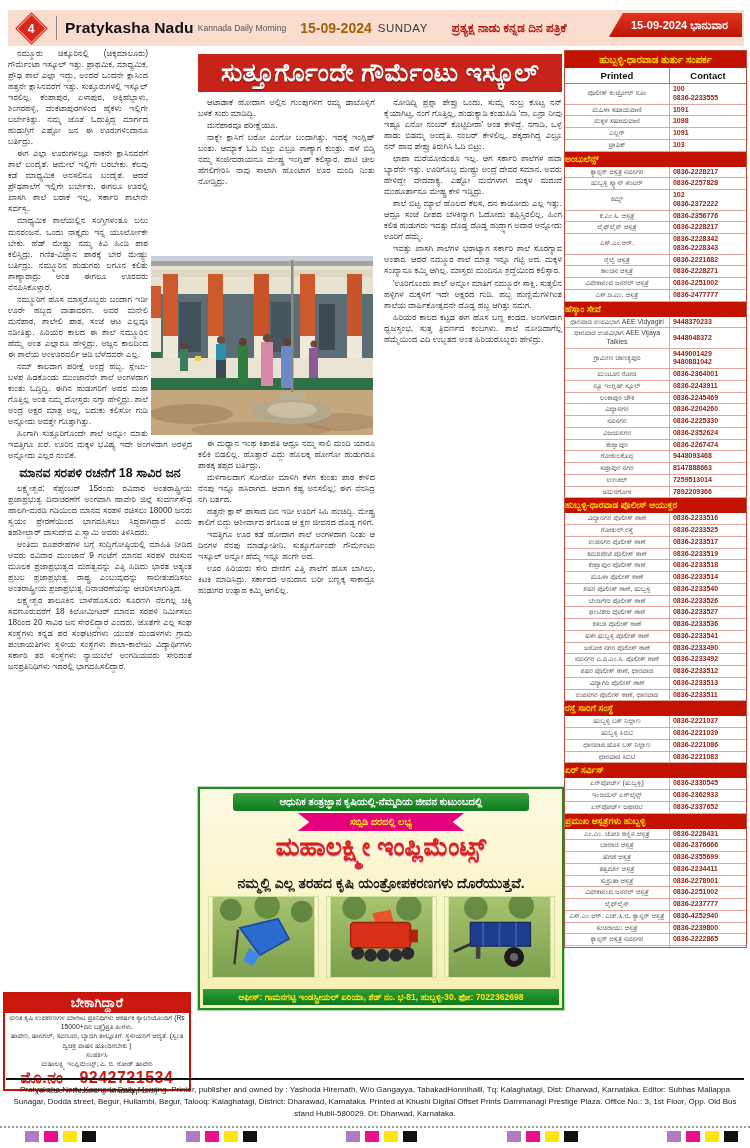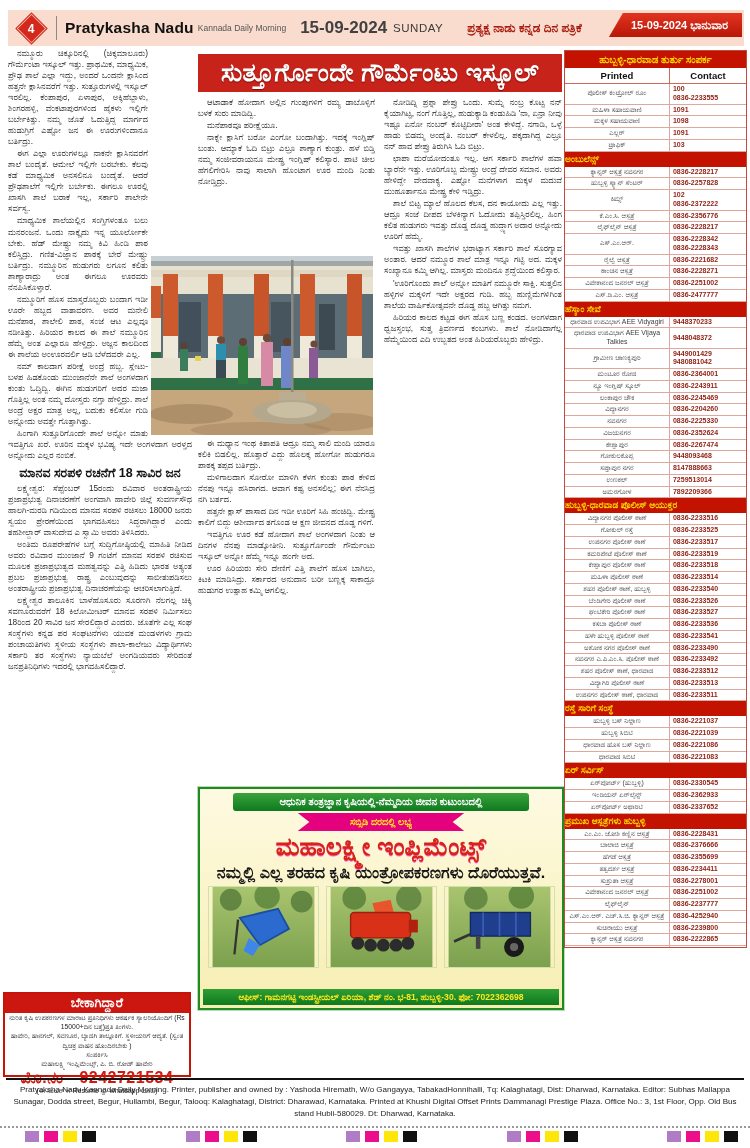--- a/index.html
+++ b/index.html
@@ -8,21 +8,21 @@
   .page { position:absolute; left:0; top:0; width:750px; height:1148px; background:#fff; }
 
   
   .masthead { position:absolute; left:8px; top:10px; width:736px; height:36px; background:#f9dccd; display:flex; align-items:center; }
   .logo-wrap { width:46px; display:flex; justify-content:center; }
   .diamond { width:21px; height:21px; background:#d4281c; transform:rotate(45deg); border:1.5px solid #f3b8a6; outline:1px solid #d4281c; display:flex; align-items:center; justify-content:center; }
   .diamond span { transform:rotate(-45deg); color:#fff; font-weight:bold; font-size:12px; }
   .mast-divider { width:1px; height:24px; background:#8a8a8a; margin:0 8px 0 2px; }
   .paper-name { font-weight:bold; font-size:15.5px; color:#111; letter-spacing:0.2px; }
   .paper-tagline { font-size:8.5px; color:#555; margin-left:4px; }
-  .mast-date { color:#404040; font-weight:bold; font-size:17px; margin-left:14px; }
+  .mast-date { color:#a16207; font-weight:bold; font-size:14px; margin-left:14px; }
   .mast-day { color:#3a3a3a; font-size:11.5px; margin-left:6px; letter-spacing:0.5px; }
   .mast-kn { color:#a81c10; font-weight:bold; font-size:12px; margin-left:24px; white-space:nowrap;text-align:right; }
   .date-flag { position:absolute; right:2px; top:3px; height:24px; background:linear-gradient(#e23420,#b81708); color:#fff; font-weight:bold; font-size:11px; display:flex; align-items:center; padding:0 14px 0 22px; clip-path:polygon(14px 0, 100% 0, 100% 100%, 0 100%); }
 
   
   .bodytext p { font-size:8.3px; line-height:1.33; text-align:justify; color:#2b2b2b; text-indent:9px; margin-bottom:1px; }
   .left-col { position:absolute; left:8px; top:48px; width:184px; height:942px; overflow:hidden; }
   .photo-spacer { float:right; width:44px; height:180px; margin-top:206px; }
   .sub-headline { font-size:12.5px; font-weight:bold; color:#111; text-align:center; margin:5px 0 2px; line-height:1.15; }
 
@@ -31,32 +31,32 @@
 
   .mid-col { position:absolute; overflow:hidden; }
   #mid-col-1-top   { left:198px; top:97px;  width:177px; height:158px; }
   #mid-col-1-bot   { left:198px; top:438px; width:177px; height:345px; }
   #mid-col-2       { left:384px; top:97px;  width:178px; height:686px; }
 
   
   .article-photo { position:absolute; left:151px; top:256px; width:222px; height:179px; background:#c9c4b4; overflow:hidden; }
 
   
-  .wanted-box { position:absolute; left:3px; top:992px; width:188px; height:85px; border:2px solid #c41508; background:#fff; }
+  .wanted-box { position:absolute; left:3px; top:992px; width:188px; height:99px; border:2px solid #c41508; background:#fff; }
   .wanted-title { background:#cc1710; color:#fff; font-weight:bold; text-align:center; font-size:13px; padding:1px 0 2px; }
   .wanted-lines p { font-size:6.8px; line-height:1.35; text-align:center; color:#222; margin:0 3px; }
   .wanted-phone { text-align:center; color:#d01910; font-weight:bold; font-size:16px; margin-top:1px; letter-spacing:0.5px; }
   .wanted-note { text-align:center; font-size:7px; color:#222; }
 
   
   .advert { position:absolute; left:198px; top:787px; width:366px; height:223px; border:2.5px solid #1f8a1f; outline:1px solid #bcd9bc; background:linear-gradient(#fefae2,#f7eeb2); text-align:center; overflow:hidden; }
   .ad-banner { margin:4px auto 2px; width:82%; background:linear-gradient(#3aa33c,#0d7a1e); color:#fff; font-weight:bold; font-size:10px; padding:3px 2px; border-radius:3px; }
   .ad-ribbon { margin:1px auto 2px; width:46%; background:#e5007d; color:#ffe91c; font-weight:bold; font-size:9.5px; padding:3px 0; clip-path:polygon(0% 0%,100% 0%,93% 50%,100% 100%,0% 100%,7% 50%); }
   .ad-title { color:#d42412; font-weight:bold; font-size:25px; line-height:1.05; text-shadow:0 1px 0 #f6c; }
-  .ad-sub { color:#151515; font-size:16px; font-weight:bold; margin-top:5px; }
+  .ad-sub { color:#151515; font-size:14px; font-weight:bold; margin-top:16px; }
   .ad-phones { color:#111; font-size:15.5px; font-weight:bold; margin-top:2px; font-family:"Liberation Serif","DejaVu Serif",serif; }
   .ad-photos { display:flex; justify-content:center; gap:7px; margin-top:4px; }
   .ad-photo { width:111px; height:82px; border:1px solid #cfe3a8; }
   .ad-office { position:absolute; left:3px; right:3px; bottom:3px; background:linear-gradient(#2f9e35,#0d7a1e); color:#ffe91c; font-weight:bold; font-size:8.6px; padding:2.5px 0; }
 
   
   .contacts { position:absolute; left:564px; top:50px; width:183px; height:898px; border:1.5px solid #c24a3a; background:#fff; overflow:hidden; }
   .t-title { background:#c41200; color:#ffd900; font-weight:bold; text-align:center; font-size:10px; padding:2.5px 0; }
   .t-colhead { display:flex; border-bottom:1px solid #cf6a5a; font-weight:bold; font-size:9.5px; color:#111; }
   .t-colhead div { padding:2px 0; text-align:center; }

